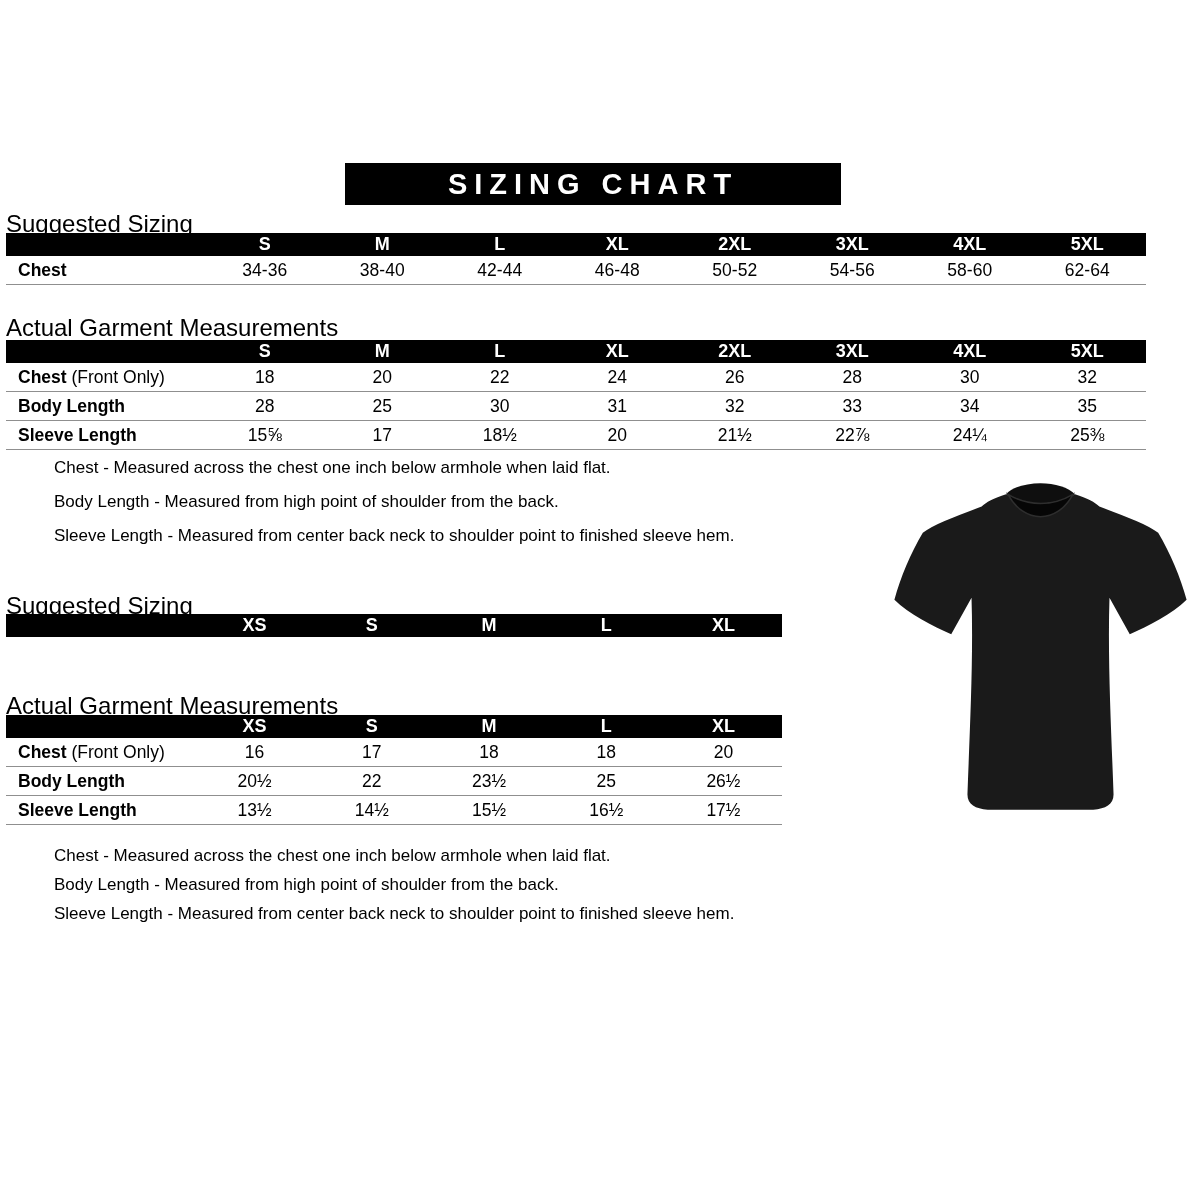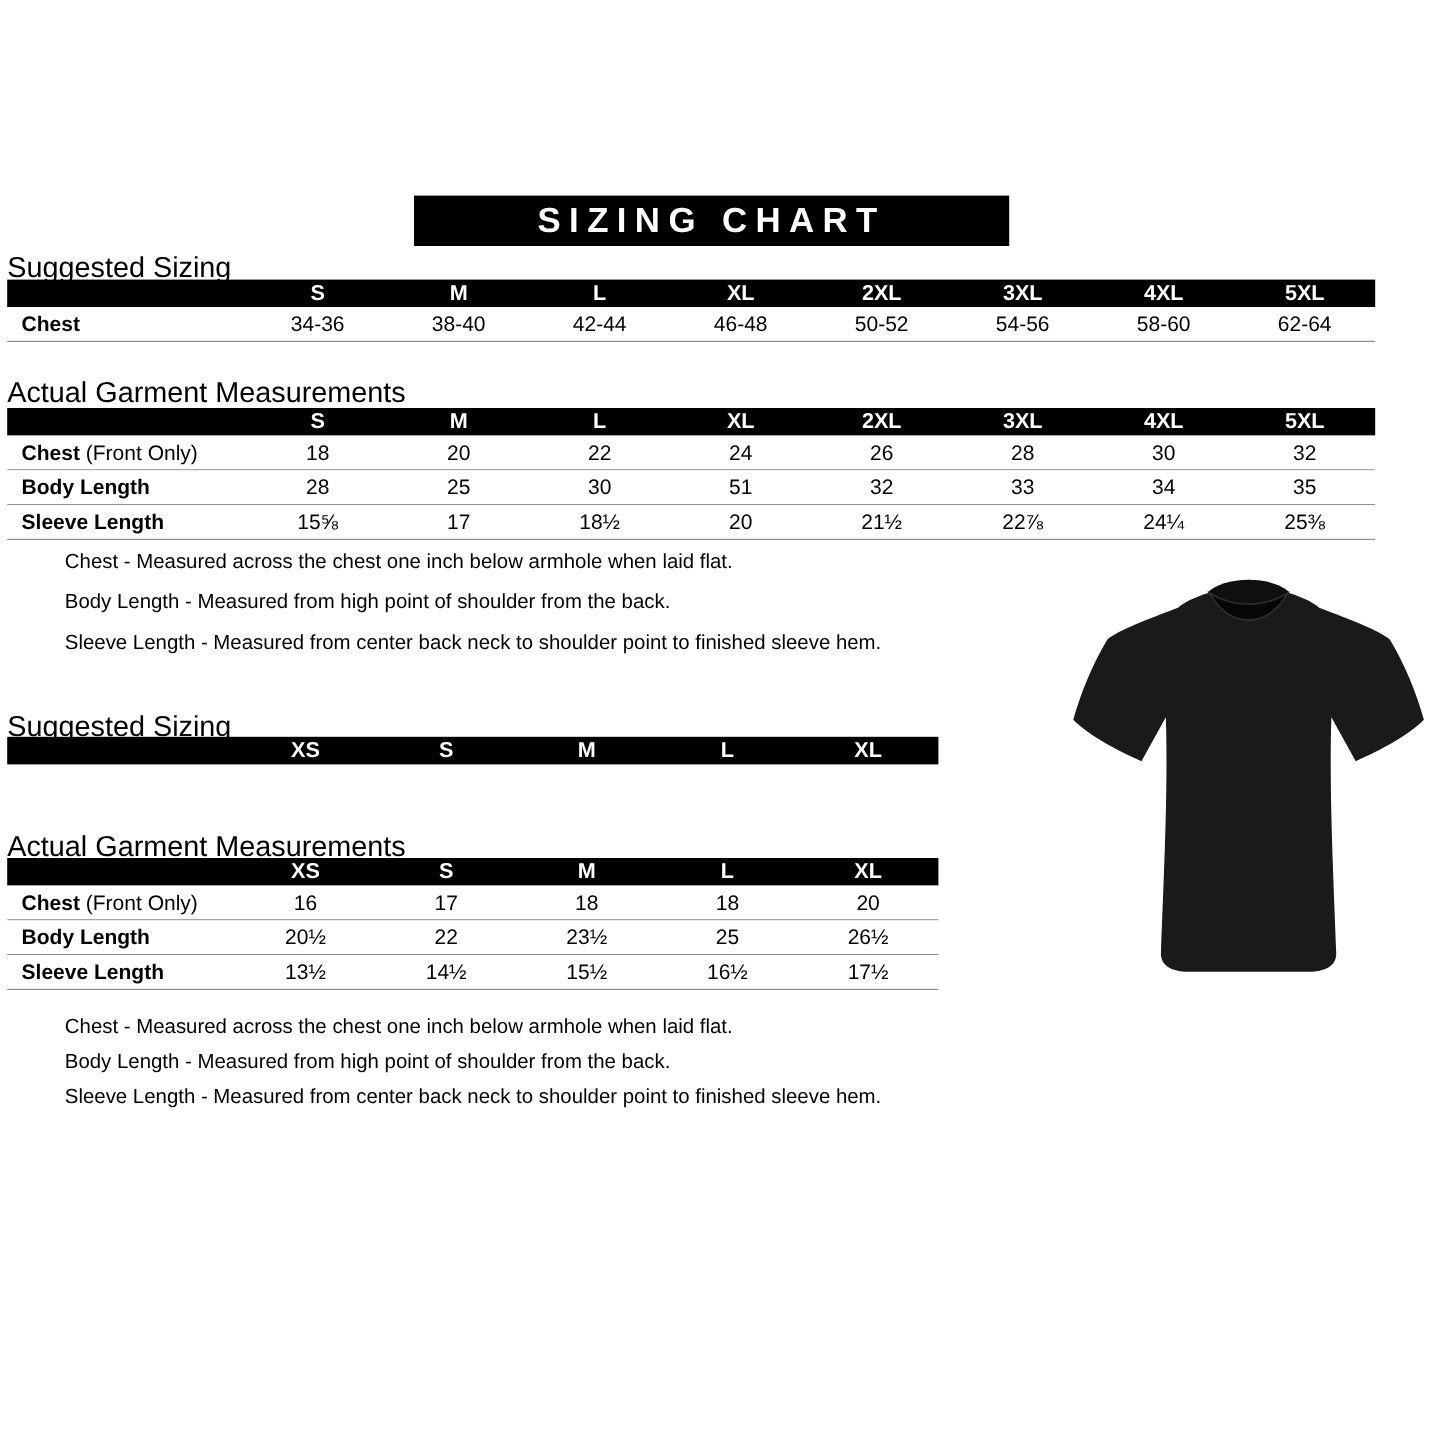--- a/index.html
+++ b/index.html
@@ -120,21 +120,21 @@
         <div class="tcell">26</div>
         <div class="tcell">28</div>
         <div class="tcell">30</div>
         <div class="tcell">32</div>
       </div>
       <div class="trow tdata">
         <div class="tcell labelcol"><b>Body Length</b></div>
         <div class="tcell">28</div>
         <div class="tcell">25</div>
         <div class="tcell">30</div>
-        <div class="tcell">51</div>
+        <div class="tcell">31</div>
         <div class="tcell">32</div>
         <div class="tcell">33</div>
         <div class="tcell">34</div>
         <div class="tcell">35</div>
       </div>
       <div class="trow tdata">
         <div class="tcell labelcol"><b>Sleeve Length</b></div>
         <div class="tcell">15⅝</div>
         <div class="tcell">17</div>
         <div class="tcell">18½</div>

